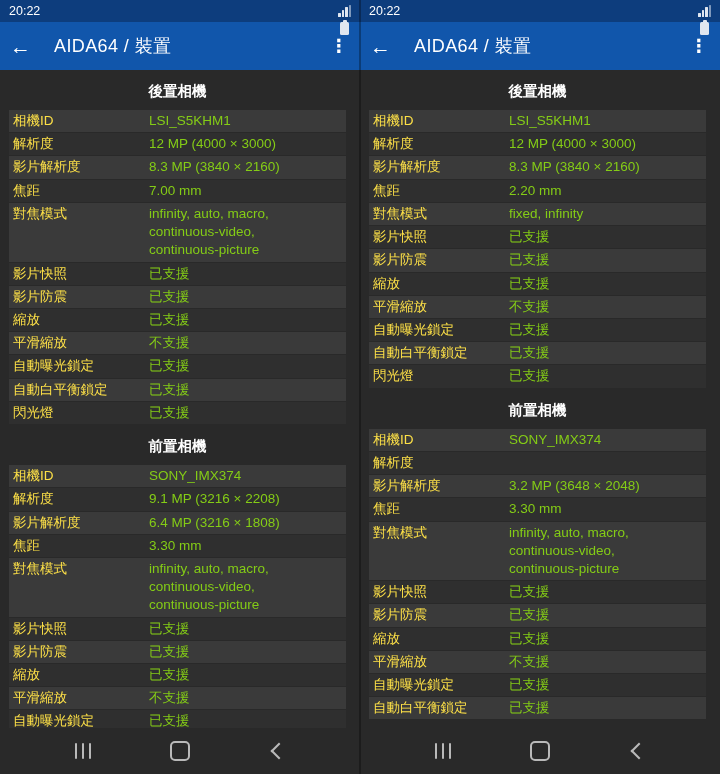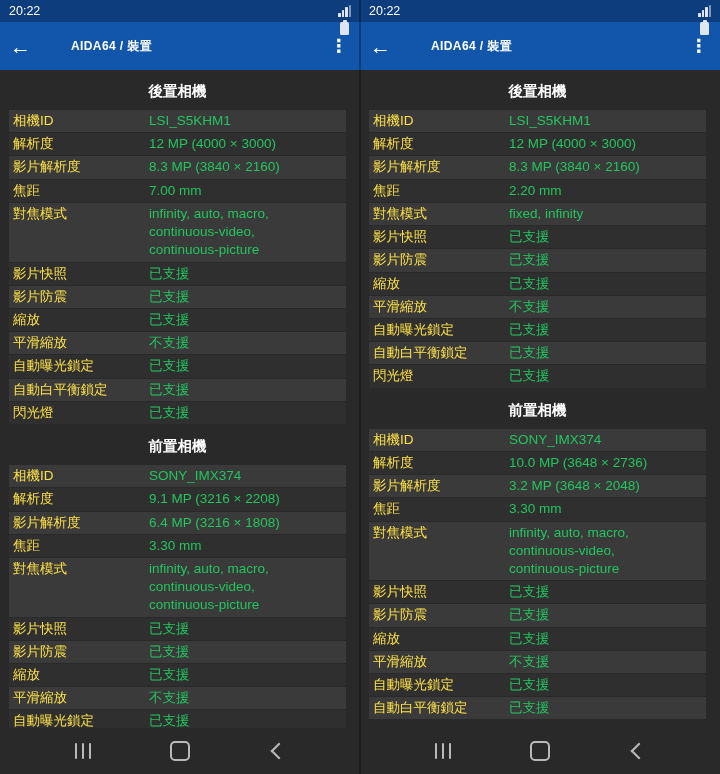--- a/index.html
+++ b/index.html
@@ -31,32 +31,32 @@
   .signal-icon i:nth-child(4){height:12px;opacity:0.55;}
   .battery-icon{position:relative;width:9px;height:13px;background:#dfe6f0;border-radius:1.5px;}
   .battery-icon:before{content:"";position:absolute;top:-2px;left:2.5px;width:4px;height:2px;background:#dfe6f0;border-radius:1px 1px 0 0;}
 
   
   .app-bar{
     height:48px;flex:0 0 48px;background:#1156ab;color:#ffffff;
     display:flex;align-items:center;padding:0 12px 0 10px;box-sizing:border-box;
   }
   .back-icon{width:38px;font-size:21px;line-height:1;cursor:pointer;color:#fff;}
-  .app-title{flex:1;font-size:12px;font-weight:bold;letter-spacing:0.4px;margin-left:23px;white-space:nowrap;}
+  .app-title{flex:1;font-size:18px;font-weight:normal;letter-spacing:0.4px;margin-left:6px;white-space:nowrap;}
   .menu-icon{width:18px;text-align:center;font-size:18px;font-weight:bold;cursor:pointer;line-height:1;}
 
   
   .content{flex:1 1 auto;overflow:hidden;padding:0 14px 0 9px;box-sizing:border-box;}
   .section-title{text-align:center;color:#ffffff;font-weight:bold;font-size:14.5px;padding:12px 0 9px 0;}
   .rows{display:block;}
   .row{display:flex;margin-bottom:1px;font-size:13.5px;line-height:1.35;}
   .rows .row:nth-child(odd){background:#3a3a3a;}
   .rows .row:nth-child(even){background:#2f2f2f;}
   .row-label{flex:0 0 134px;padding:2px 2px 2px 4px;color:#fde047;}
-  .row-value{flex:1 1 auto;padding:2px 2px 2px 0;color:#22c55e;white-space:pre-line;}
+  .row-value{flex:1 1 auto;padding:2px 2px 2px 0;color:#84cc16;white-space:pre-line;}
 
   
   .nav-bar{
     height:46px;flex:0 0 46px;background:#292929;
     display:flex;align-items:center;justify-content:space-between;
     padding:0 68px;box-sizing:border-box;
   }
   .nav-btn{display:flex;align-items:center;justify-content:center;width:30px;height:30px;cursor:pointer;}
   .recents-icon{display:flex;gap:4.5px;}
   .recents-icon i{display:block;width:2.5px;height:16px;background:#b9b9b9;border-radius:1px;}
@@ -322,21 +322,20 @@
       <div class="section">
         <div class="section-title">前置相機</div>
         <div class="rows">
   <div class="row">
     <div class="row-label">相機ID</div>
     <div class="row-value">SONY_IMX374</div>
   </div>
 
   <div class="row">
     <div class="row-label">解析度</div>
-    <div class="row-value">10.0 MP (3648 × 2736)</div>
   </div>
 
   <div class="row">
     <div class="row-label">影片解析度</div>
     <div class="row-value">3.2 MP (3648 × 2048)</div>
   </div>
 
   <div class="row">
     <div class="row-label">焦距</div>
     <div class="row-value">3.30 mm</div>

